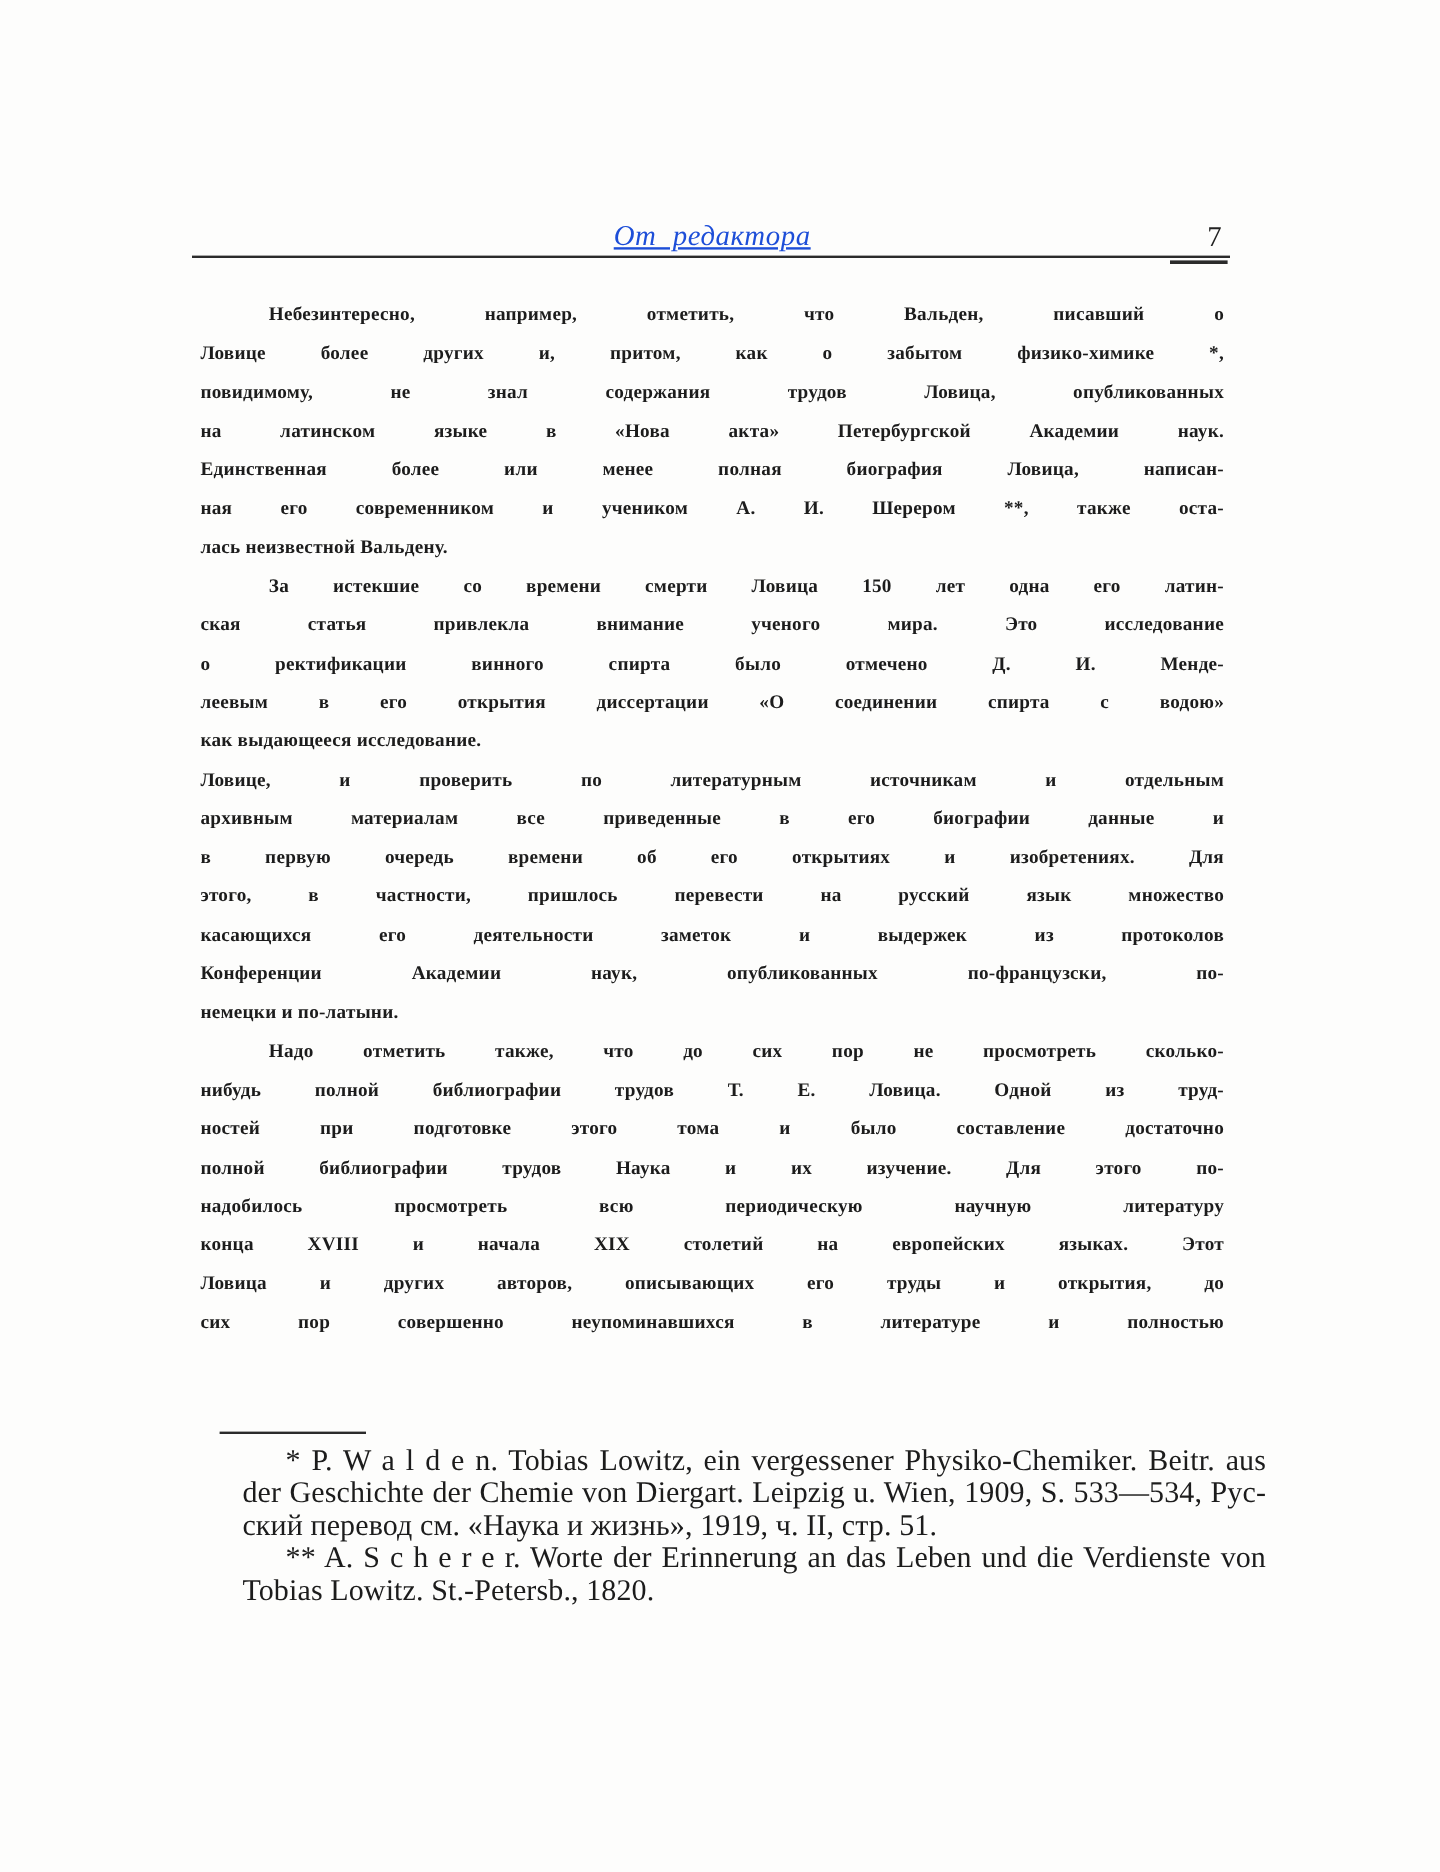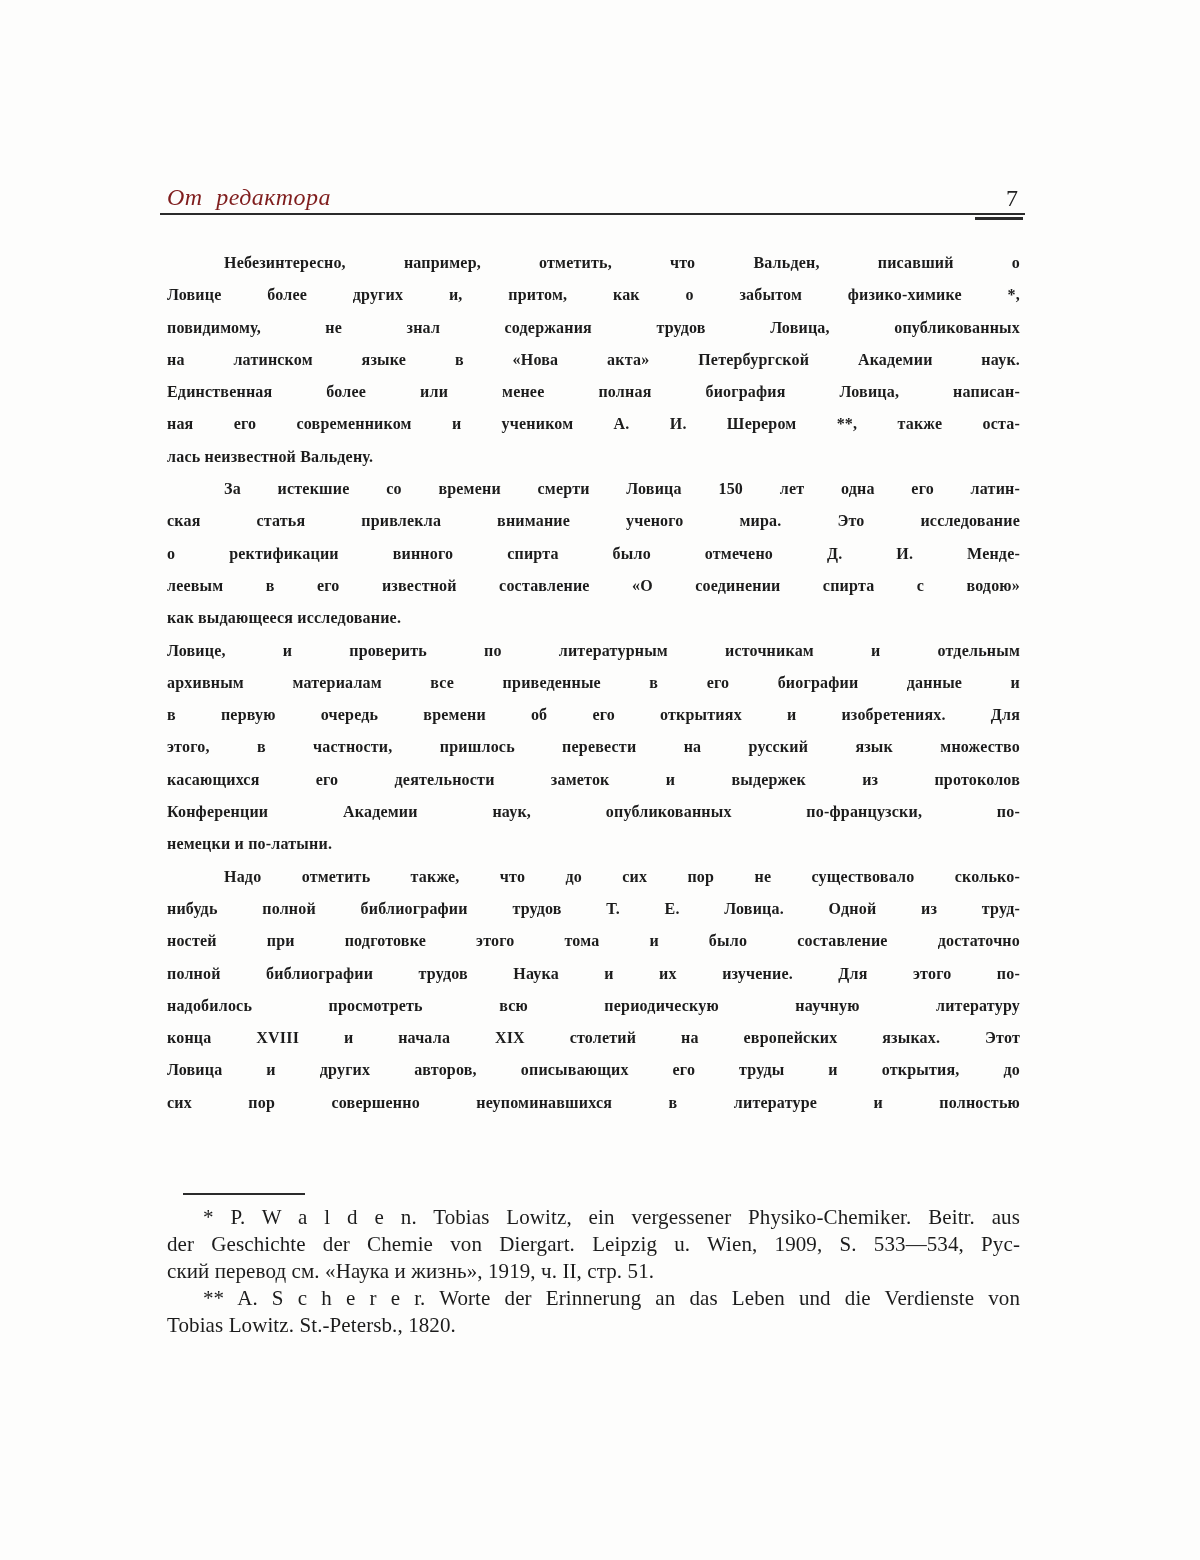--- a/index.html
+++ b/index.html
@@ -23,26 +23,27 @@
   }
   
   .running-head {
     top: 184px;
     height: 32px;
   }
   .running-title {
     position: absolute;
     left: 0;
     right: 0;
-    text-align: left;
+    text-align: center;
     font-style: italic;
     font-size: 24px;
     letter-spacing: 0.5px;
     word-spacing: 7px;
-    color: #7f1d1d;
+    color: #1d4ed8;
+    text-decoration: underline;
   }
   .page-number {
     position: absolute;
     right: 2px;
     top: 1px;
     font-size: 24px;
     color: #222;
   }
   .header-rule {
     position: absolute;
@@ -83,23 +84,24 @@
   .footnote-rule {
     position: absolute;
     top: 1193px;
     left: 183px;
     width: 122px;
     height: 2px;
     background: #2b2b2b;
   }
   .footnotes {
     top: 1204px;
-    font-size: 21px;
+    font-size: 25px;
     line-height: 27px;
     letter-spacing: 0.1px;
+    margin-left: 35px;
   }
   .footnotes .line.indent {
     text-indent: 36px;
   }
 </style>
 </head>
 <body>
 
 <div class="page">
 
@@ -115,30 +117,30 @@
       <div class="line indent">Небезинтересно, например, отметить, что Вальден, писавший о</div>
       <div class="line">Ловице более других и, притом, как о забытом физико-химике *,</div>
       <div class="line">повидимому, не знал содержания трудов Ловица, опубликованных</div>
       <div class="line">на латинском языке в «Нова акта» Петербургской Академии наук.</div>
       <div class="line">Единственная более или менее полная биография Ловица, написан-</div>
       <div class="line">ная его современником и учеником А. И. Шерером **, также оста-</div>
       <div class="line para-end">лась неизвестной Вальдену.</div>
       <div class="line indent">За истекшие со времени смерти Ловица 150 лет одна его латин-</div>
       <div class="line">ская статья привлекла внимание ученого мира. Это исследование</div>
       <div class="line">о ректификации винного спирта было отмечено Д. И. Менде-</div>
-      <div class="line">леевым в его известной составление «О соединении спирта с водою»</div>
+      <div class="line">леевым в его открытия диссертации «О соединении спирта с водою»</div>
       <div class="line para-end">как выдающееся исследование.</div>
       <div class="line">Ловице, и проверить по литературным источникам и отдельным</div>
       <div class="line">архивным материалам все приведенные в его биографии данные и</div>
       <div class="line">в первую очередь времени об его открытиях и изобретениях. Для</div>
       <div class="line">этого, в частности, пришлось перевести на русский язык множество</div>
       <div class="line">касающихся его деятельности заметок и выдержек из протоколов</div>
       <div class="line">Конференции Академии наук, опубликованных по-французски, по-</div>
       <div class="line para-end">немецки и по-латыни.</div>
-      <div class="line indent">Надо отметить также, что до сих пор не существовало сколько-</div>
+      <div class="line indent">Надо отметить также, что до сих пор не просмотреть сколько-</div>
       <div class="line">нибудь полной библиографии трудов Т. Е. Ловица. Одной из труд-</div>
       <div class="line">ностей при подготовке этого тома и было составление достаточно</div>
       <div class="line">полной библиографии трудов Наука и их изучение. Для этого по-</div>
       <div class="line">надобилось просмотреть всю периодическую научную литературу</div>
       <div class="line">конца XVIII и начала XIX столетий на европейских языках. Этот</div>
       <div class="line">Ловица и других авторов, описывающих его труды и открытия, до</div>
       <div class="line">сих пор совершенно неупоминавшихся в литературе и полностью</div>
     </div>
 
   <div class="footnote-rule"></div>

